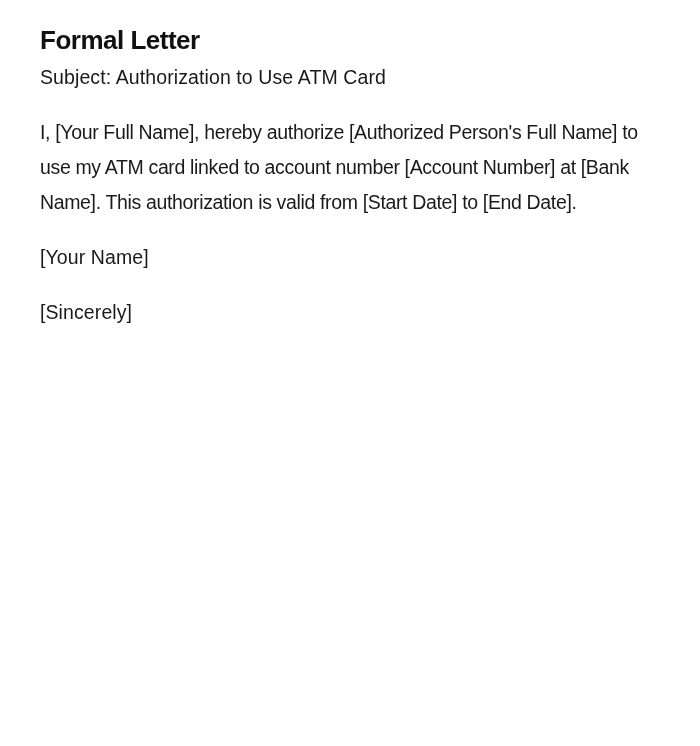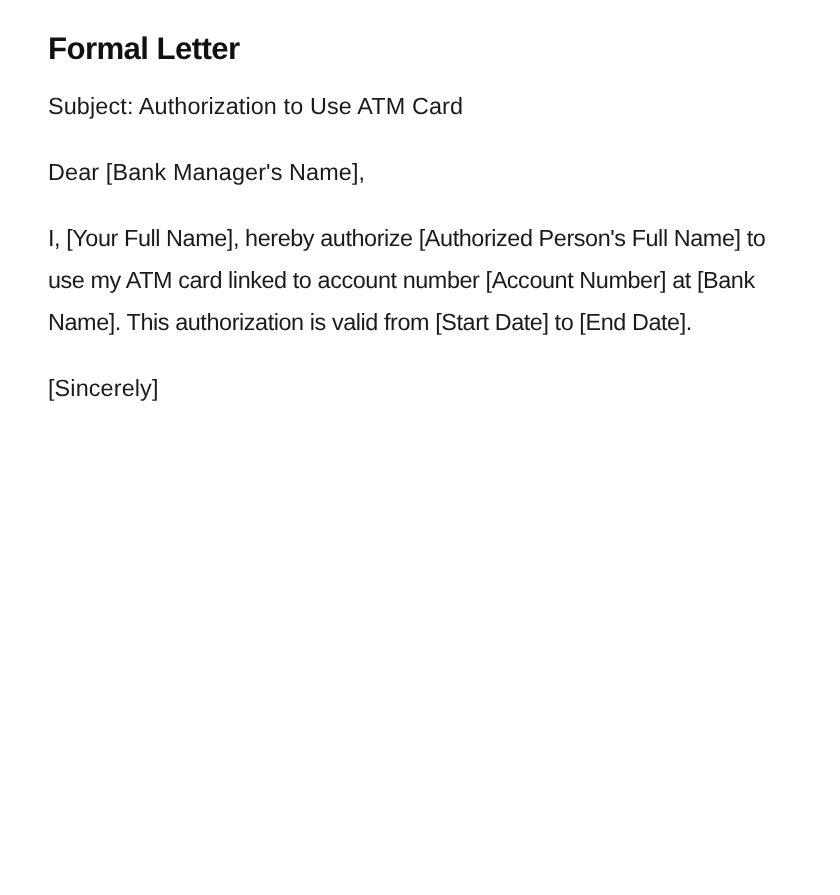--- a/index.html
+++ b/index.html
@@ -6,34 +6,34 @@
     body { width: 700px; height: 746px; overflow: hidden; }
     .page {
       padding: 22px 40px 0 40px;
       color: #1a1a1a;
       font-family: "Liberation Sans", sans-serif;
     }
     .title {
       font-size: 26px;
       font-weight: bold;
       letter-spacing: -0.5px;
-      margin: 0 0 14px 0;
+      margin: 0 0 2px 0;
       line-height: 36px;
       color: #111;
     }
     .para {
       font-size: 19.5px;
       line-height: 35px;
       margin: 0 16px 20px 0;
       letter-spacing: 0.1px;
     }
     .para.tight { letter-spacing: -0.35px; }
   </style>
 </head>
 <body>
 
 <div class="page">
   <h1 class="title">Formal Letter</h1>
   <p class="para">Subject: Authorization to Use ATM Card</p>
-  <p class="para">Dear [Bank Manager's Name],</p>
   <p class="para tight">I, [Your Full Name], hereby authorize [Authorized Person's Full Name] to use my ATM card linked to account number [Account Number] at [Bank Name]. This authorization is valid from [Start Date] to [End Date].</p>
+  <p class="para">[Your Name]</p>
   <p class="para">[Sincerely]</p>
 </div>
 
 </body></html>

